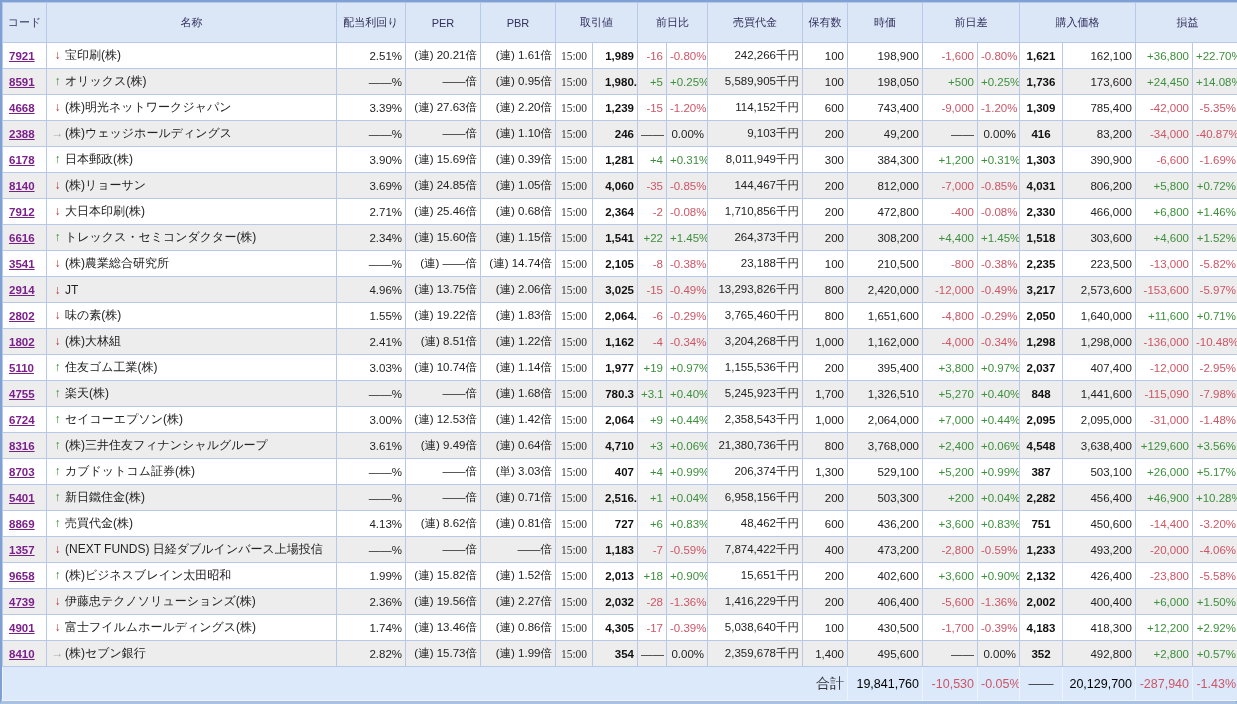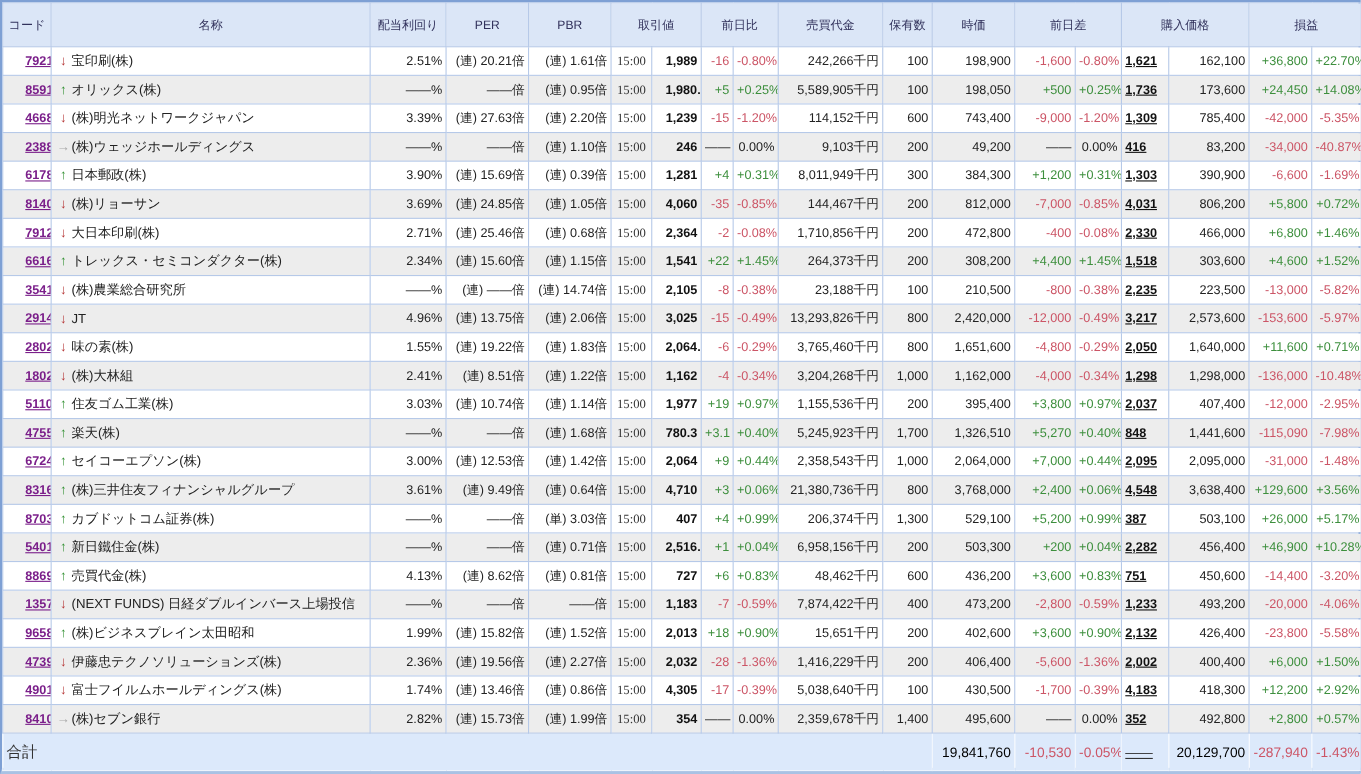--- a/index.html
+++ b/index.html
@@ -24,35 +24,35 @@
   thead th {
     background:#dbe6f7; color:#32325c;
     font-size:11px; font-weight:normal; text-align:center;
     height:40px; padding:0 4px;
   }
   tbody td { font-size:11.5px; color:#222; height:26px; background:#ffffff; }
   tbody tr.alt td { background:#ededed; }
   .num  { text-align:right; }
   .time { text-align:center; color:#333;font-family:Liberation Serif, serif; }
   .price{ font-weight:bold; color:#111;padding-left:12px; }
-  .code-cell { text-align:left; padding-left:20px; }
+  .code-cell { text-align:left; padding-left:6px; }
   .code-link { color:#7b1f8a; font-weight:bold; text-decoration:underline; cursor:pointer; }
   .name-cell { text-align:left; font-size:12px; }
   .trend { display:inline-block; width:15px; font-weight:bold; font-size:12px; text-align:center; }
   .trend-down { color:#b53333; }
   .trend-up   { color:#2f8f2f; }
   .trend-flat { color:#a9a9a9; }
   .pos { color:#3d8f3d; }
   .neg { color:#cc5566; }
-  .unit-cell { font-weight:bold; color:#111;text-decoration:underline; }
+  .unit-cell { text-align:center; font-weight:bold; color:#111; }
   tfoot td {
     background:#dce9fb; height:34px; font-size:12.5px;
     border:1px solid #eef4fd; border-top:1px solid #b6c9e8;
   }
-  tfoot .total-label { text-align:left; font-size:14px; color:#333; }
+  tfoot .total-label { text-align:right; font-size:14px; color:#333; }
   tfoot .unit-cell { font-weight:normal; color:#333; }
 </style>
 </head>
 <body>
 
 <div class="frame">
   <table>
     <colgroup>
       <col style="width:44px">
         <col style="width:290px">

